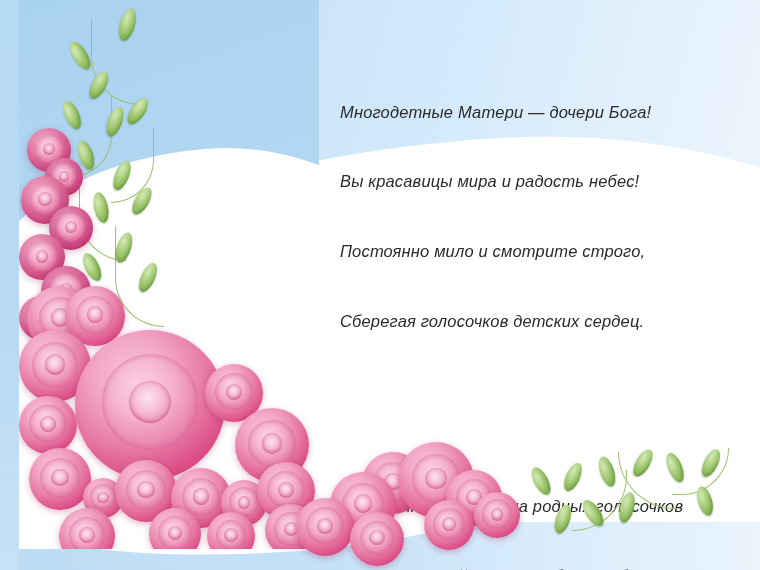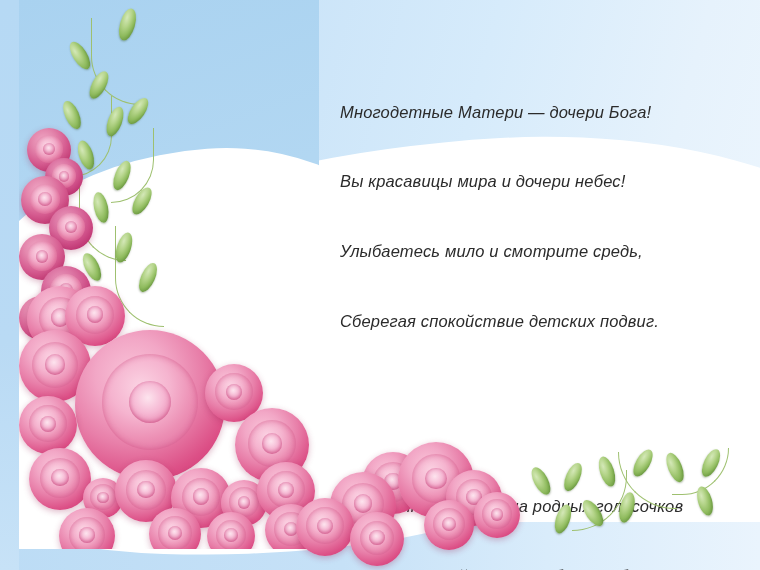--- a/index.html
+++ b/index.html
@@ -188,23 +188,23 @@
     <div class="rose" style="left:238px;top:462px;width:58px;height:58px;"></div>
     <div class="rose" style="left:246px;top:504px;width:52px;height:52px;"></div>
     <div class="rose" style="left:130px;top:508px;width:52px;height:52px;"></div>
     <div class="rose" style="left:188px;top:512px;width:48px;height:48px;"></div>
     <div class="rose" style="left:40px;top:508px;width:56px;height:56px;"></div>
   </div>
 
   <div class="poem">
     <div class="stanza">
       <span class="line">Многодетные Матери — дочери Бога!</span>
-      <span class="line">Вы красавицы мира и дочери небес!</span>
-      <span class="line">Улыбаетесь мило и смотрите средь,</span>
-      <span class="line">Сберегая спокойствие детских подвиг.</span>
+      <span class="line">Вы красавицы мира и радость небес!</span>
+      <span class="line">Постоянно мило и смотрите строго,</span>
+      <span class="line">Сберегая голосочков детских сердец.</span>
     </div>
     <div class="stanza">
       <span class="line">Постоянно средь звона родных голосочков</span>
       <span class="line">Вы несете свой подвиг любви и добра,</span>
       
       
     </div>
     
     
   </div>

